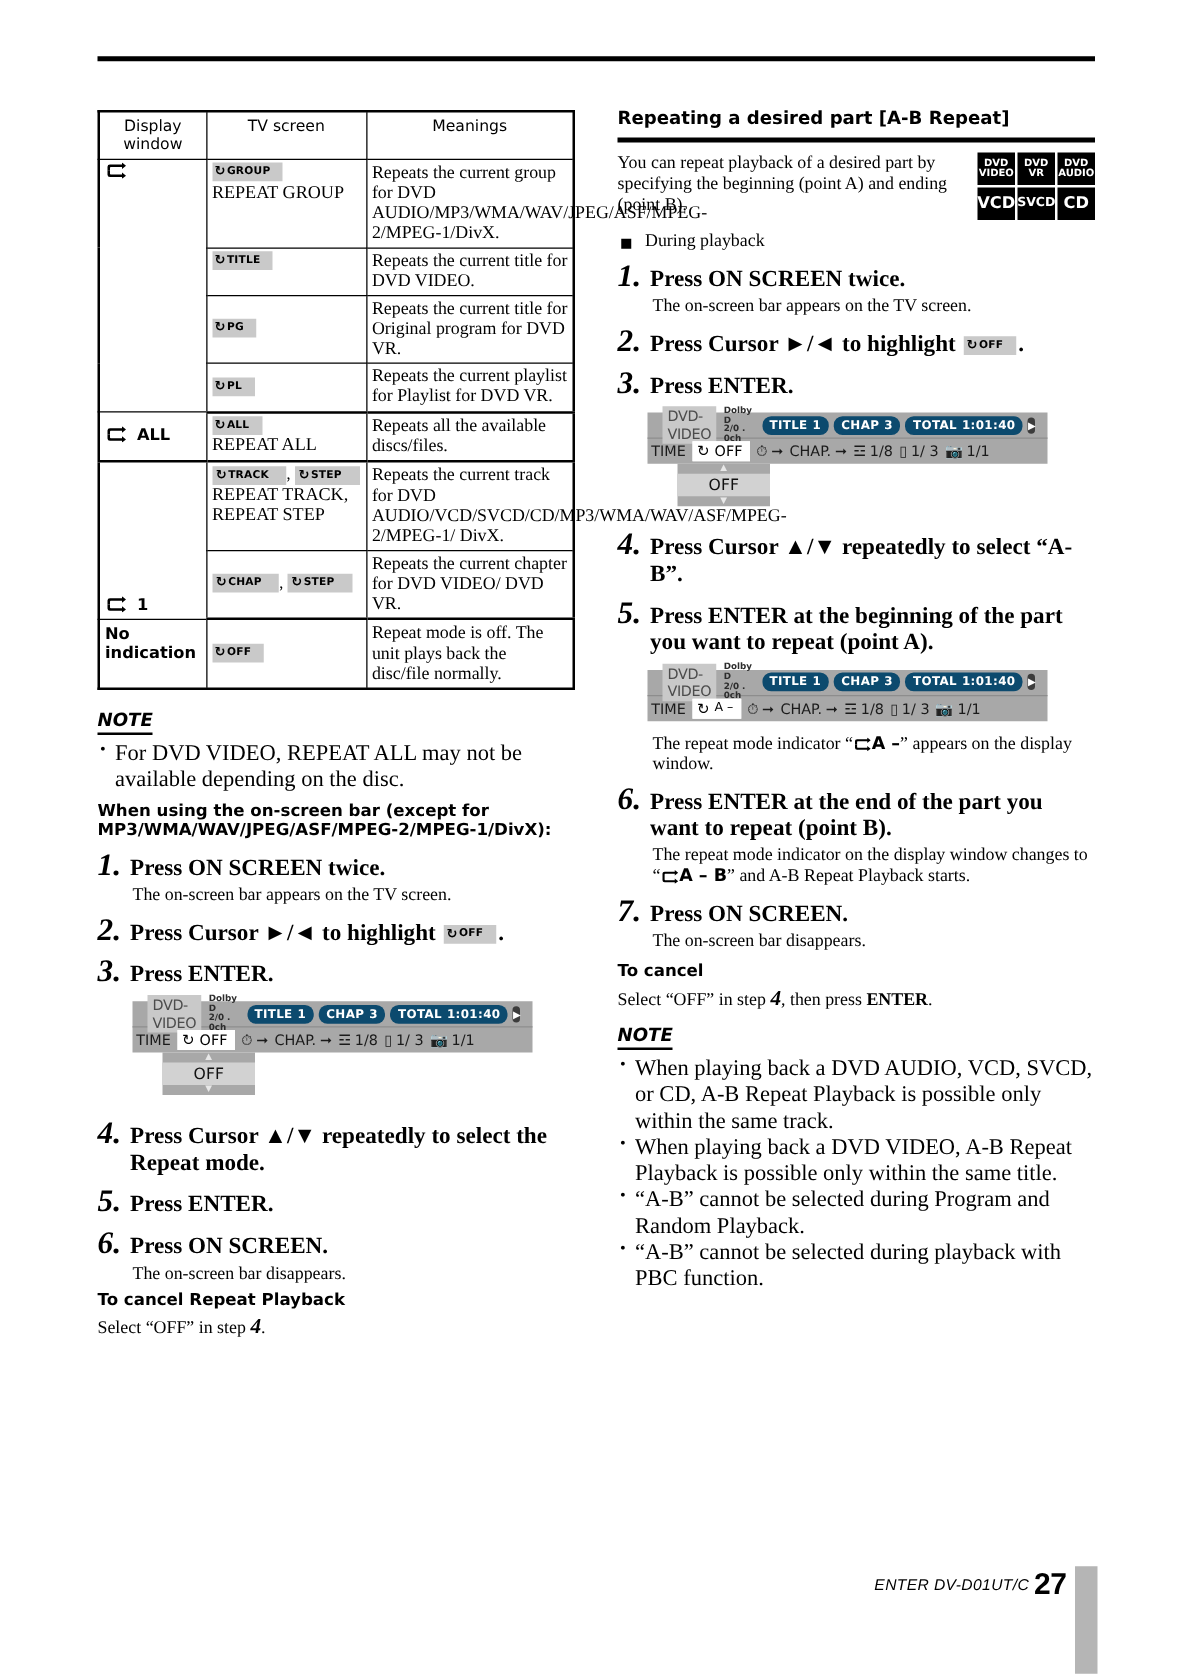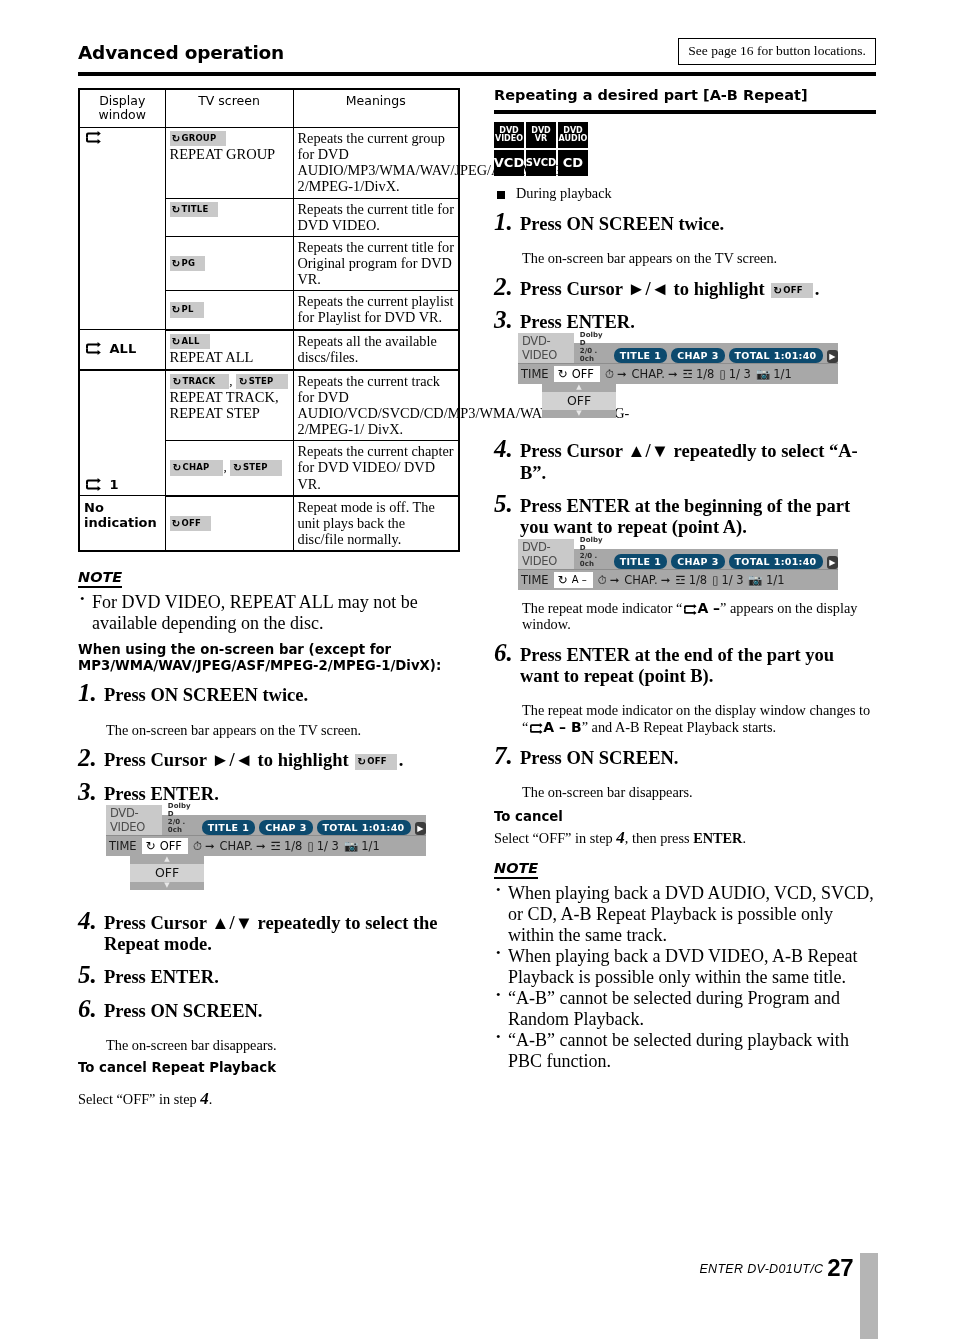--- a/index.html
+++ b/index.html
@@ -176,21 +176,21 @@
   }
   .step-text {
     font-family: "Liberation Serif", serif;
     font-weight: bold;
     font-size: 18.5px;
     line-height: 1.15;
   }
   .step-sub {
     font-size: 14.3px;
     line-height: 1.17;
-    margin: 15px 0 0 28px;
+    margin: 2px 0 0 28px;
   }
 
   .plain-line {
     font-size: 14.3px;
     line-height: 1.2;
   }
   .num-inline {
     font-weight: bold;
     font-style: italic;
     font-size: 17px;
@@ -201,23 +201,23 @@
     font-family: "DejaVu Sans", sans-serif;
     position: relative;
   }
   .osd-bar {
     background: #a8a8a8;
     width: 320px;
     padding: 0;
   }
   .osd-row1 {
     display: flex;
-    align-items: flex-end;
+    align-items: center;
     height: 20px;
-    padding: 0 0;
+    padding: 0 12px;
     gap: 4px;
   }
   .osd-row2 {
     display: flex;
     align-items: center;
     height: 21px;
     padding: 0 3px;
     gap: 5px;
     border-top: 1px solid #8d8d8d;
   }
@@ -377,24 +377,20 @@
     bottom: 0;
     width: 18px;
     height: 86px;
     background: #b5b5b5;
   }
 </style>
 </head>
 <body>
 
 <div id="page-header">
-  <div class="hdr-row">
-    <div class="hdr-title">Advanced operation</div>
-    <div class="hdr-note">See page 16 for button locations.</div>
-  </div>
   <div class="hdr-rule"></div>
 </div>
 
 <div id="col-left">
 
   <table class="repeat-table">
     <tbody>
         <tr>
       <th class="hdr-cell" style="width:86px">
         <span>Display window</span>
@@ -568,32 +564,33 @@
     <div class="step-text">Press ENTER.</div>
   </div>
 
   <div class="step">
     <div class="step-num">6.</div>
     <div class="step-text">Press ON SCREEN.</div>
   </div>
   <div class="step-sub">The on-screen bar disappears.</div>
 
   <div class="bold-sans" style="margin-top:6px">To cancel Repeat Playback</div>
-  <div class="plain-line" style="margin-top:14px">
+  <div class="plain-line" style="margin-top:2px">
     <span>Select “OFF” in step</span>
     <span class="num-inline">4</span><span>.</span>
   </div>
 </div>
 
 <div id="col-right">
 
   <div class="sec-title">Repeating a desired part [A-B Repeat]</div>
   <div class="sec-rule"></div>
 
   <div class="intro-flex">
+    <div class="intro-text">You can repeat playback of a desired part by specifying the beginning (point A) and ending (point B).</div>
     <div class="disc-grid">
       <div class="disc-badge two">
         <span>DVD</span>
         <span>VIDEO</span>
       </div>
       <div class="disc-badge two">
         <span>DVD</span>
         <span>VR</span>
       </div>
       <div class="disc-badge two">

